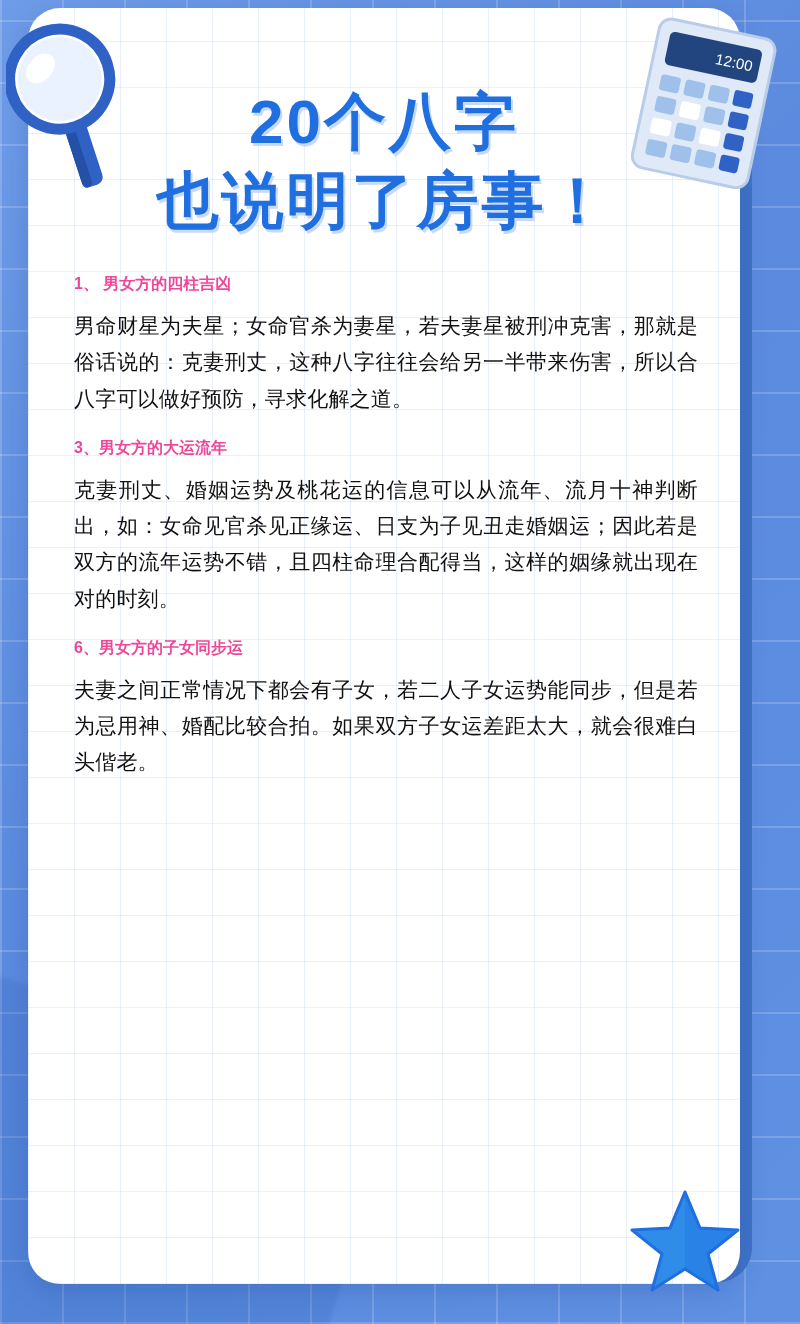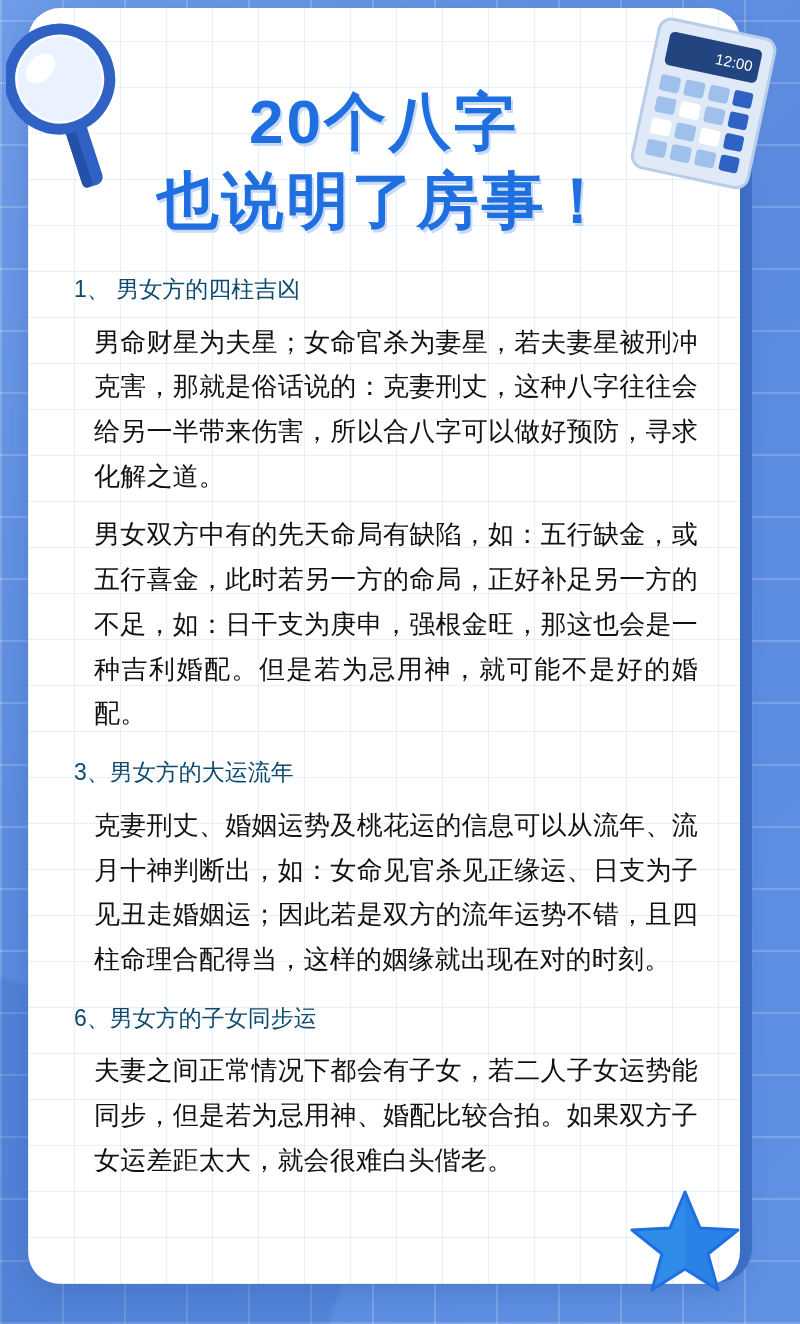--- a/index.html
+++ b/index.html
@@ -98,34 +98,33 @@
     color: #1f6fe0;
     letter-spacing: 3px;
     line-height: 1.28;
     text-shadow: 2px 3px 0 rgba(180, 205, 245, 0.75);
     font-family: "Liberation Sans", sans-serif;
   }
 
   
   .section { margin-bottom: 6px; position: relative; z-index: 3; }
   .section-head {
-    font-size: 23px;
-    color: #0c4a6e;
+    font-size: 16px;
+    color: #ec4899;
     line-height: 1.6;
     margin: 18px 0 12px 12px;
-    font-weight: normal;
+    font-weight: bold;
   }
   .section-body {
-    font-size: 26px;
+    font-size: 21px;
     color: #111111;
     line-height: 1.72;
     margin: 0 8px 14px 12px;
     text-align: justify;
     letter-spacing: 0.2px;
-    padding-left: 20px;
   }
 
   
   .magnifier {
     position: absolute;
     left: 6px;
     top: 18px;
     width: 130px;
     height: 175px;
     z-index: 6;
@@ -169,21 +168,20 @@
         <div class="title-line">20个八字</div>
         <div class="title-line">也说明了房事！</div>
       </div>
 
       <div class="section">
         <div class="section-head">1、 男女方的四柱吉凶</div>
         <div class="section-body">男命财星为夫星；女命官杀为妻星，若夫妻星被刑冲克害，那就是俗话说的：克妻刑丈，这种八字往往会给另一半带来伤害，所以合八字可以做好预防，寻求化解之道。</div>
       </div>
 
       <div class="section">
-        <div class="section-body">男女双方中有的先天命局有缺陷，如：五行缺金，或五行喜金，此时若另一方的命局，正好补足另一方的不足，如：日干支为庚申，强根金旺，那这也会是一种吉利婚配。但是若为忌用神，就可能不是好的婚配。</div>
       </div>
 
       <div class="section">
         <div class="section-head">3、男女方的大运流年</div>
         <div class="section-body">克妻刑丈、婚姻运势及桃花运的信息可以从流年、流月十神判断出，如：女命见官杀见正缘运、日支为子见丑走婚姻运；因此若是双方的流年运势不错，且四柱命理合配得当，这样的姻缘就出现在对的时刻。</div>
       </div>
 
       <div class="section">
         <div class="section-head">6、男女方的子女同步运</div>
         <div class="section-body">夫妻之间正常情况下都会有子女，若二人子女运势能同步，但是若为忌用神、婚配比较合拍。如果双方子女运差距太大，就会很难白头偕老。</div>

